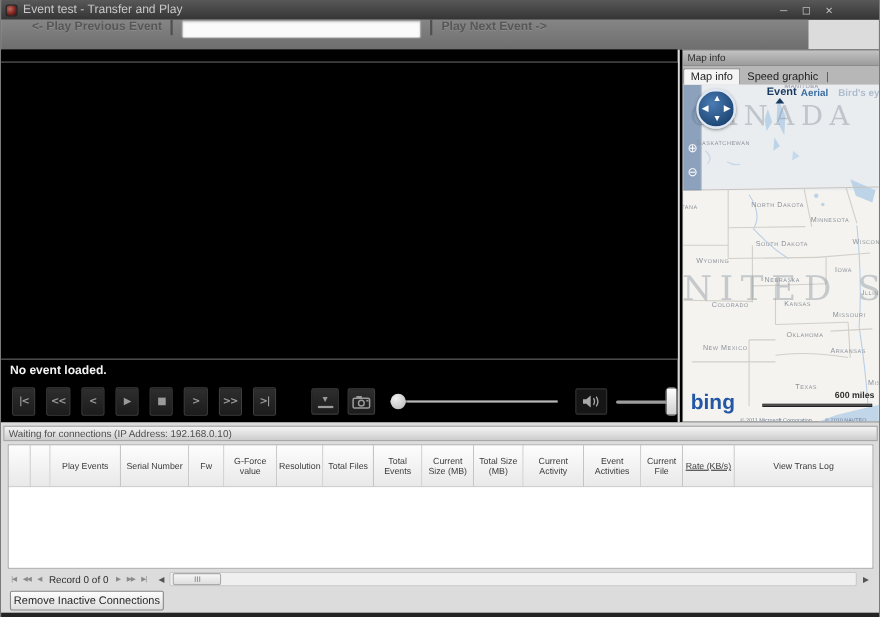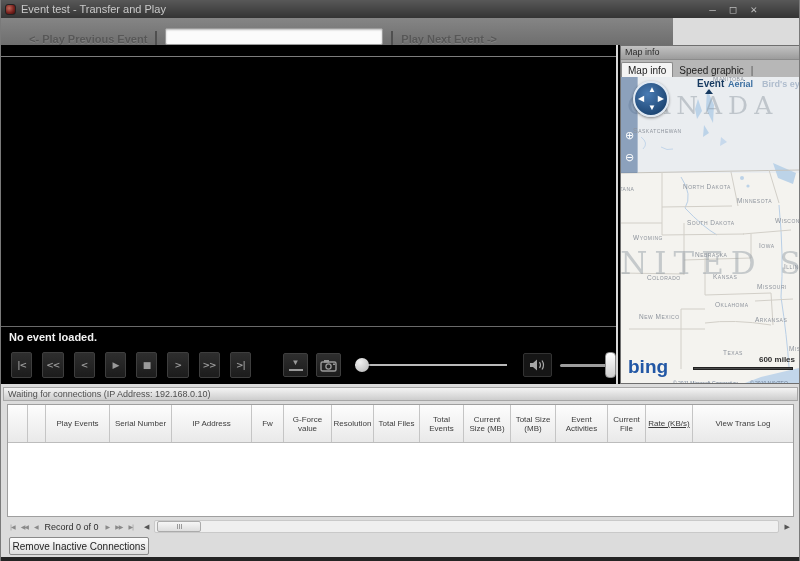--- a/index.html
+++ b/index.html
@@ -12,22 +12,22 @@
   
   .titlebar { position:absolute; left:0; top:0; width:800px; height:18px;
     background:linear-gradient(#585858,#343434); display:flex; align-items:center; padding:0 4px;justify-content:flex-end; }
   .app-icon { width:11px; height:11px; border-radius:3px; margin-right:5px;
     background:radial-gradient(circle at 35% 35%, #c06a5a 0%, #7c2420 55%, #3c0c0a 100%);
     border:1px solid #222; }
   .title-text { color:#c9c9c9; font-size:11px; }
   .winbtns { margin-left:auto; display:flex; gap:14px; padding-right:40px; }
   .winbtn { color:#bdbdbd; font-size:11px; line-height:11px; cursor:default; font-family:"DejaVu Sans Mono",monospace; }
   
-  .toolbar { position:absolute; left:0; top:18px; width:672px; height:27px;
-    background:linear-gradient(#858585,#6e6e6e); display:flex; align-items:flex-end; }
+  .toolbar { position:absolute; left:0; top:18px; width:734px; height:27px;
+    background:linear-gradient(#858585,#6e6e6e); display:flex; align-items:flex-start; }
   .tb-label { color:#575757; font-size:11px; font-weight:bold; text-shadow:0 1px 0 rgba(255,255,255,.12); }
   .tb-prev { margin-left:28px; }
   .tb-sep { width:2px; height:14px; background:#4f4f4f; margin:0 8px; }
   .tb-input { width:218px; height:17px; border:1px solid #9a9a9a; background:#fbfbfb; border-radius:2px;
     font-size:11px; padding:0 3px; box-shadow:inset 0 1px 2px rgba(0,0,0,.25); }
   
   .main { position:absolute; left:0; top:45px; width:800px; height:339px; background:#000; }
   .video-panel { position:absolute; left:0; top:0; width:617px; height:339px; background:#000;
     border-right:2px solid #d8d8d8; display:flex; flex-direction:column; }
   .video-topstrip { height:12px; border-bottom:1px solid #7d7d7d; }
@@ -262,28 +262,28 @@
 </div>
 
 <div class="bottom">
   <div class="conn-header">Waiting for connections (IP Address: 192.168.0.10)</div>
   <div class="grid">
     <div class="grid-head" id="grid-head">
         <div class="col" style="width: 20px;"></div>
         <div class="col" style="width: 18px;"></div>
         <div class="col" style="width: 64px;">Play Events</div>
         <div class="col" style="width: 62px;">Serial Number</div>
-        <div class="col" style="width: 80px;">IP Address</div>
         <div class="col" style="width: 32px;">Fw</div>
         <div class="col" style="width: 48px;">G-Force value</div>
         <div class="col" style="width: 42px;">Resolution</div>
         <div class="col" style="width: 46px;">Total Files</div>
         <div class="col" style="width: 44px;">Total Events</div>
         <div class="col" style="width: 47px;">Current Size (MB)</div>
         <div class="col" style="width: 45px;">Total Size (MB)</div>
+        <div class="col" style="width: 55px;">Current Activity</div>
         <div class="col" style="width: 52px;">Event Activities</div>
         <div class="col" style="width: 38px;">Current File</div>
         <div class="col" style="width: 47px; text-decoration: underline;">Rate (KB/s)</div>
         <div class="col" style="width: 46px; flex: 1 1 0%; border-right: none;">View Trans Log</div>
       </div>
     <div class="grid-body"></div>
   </div>
   <div class="navrow">
     <span id="rn-left-slot" style="display:contents"><span class="rn-btn">|◀</span><span class="rn-btn">◀◀</span><span class="rn-btn">◀</span></span>
     <span class="rn-label">Record 0 of 0</span>

